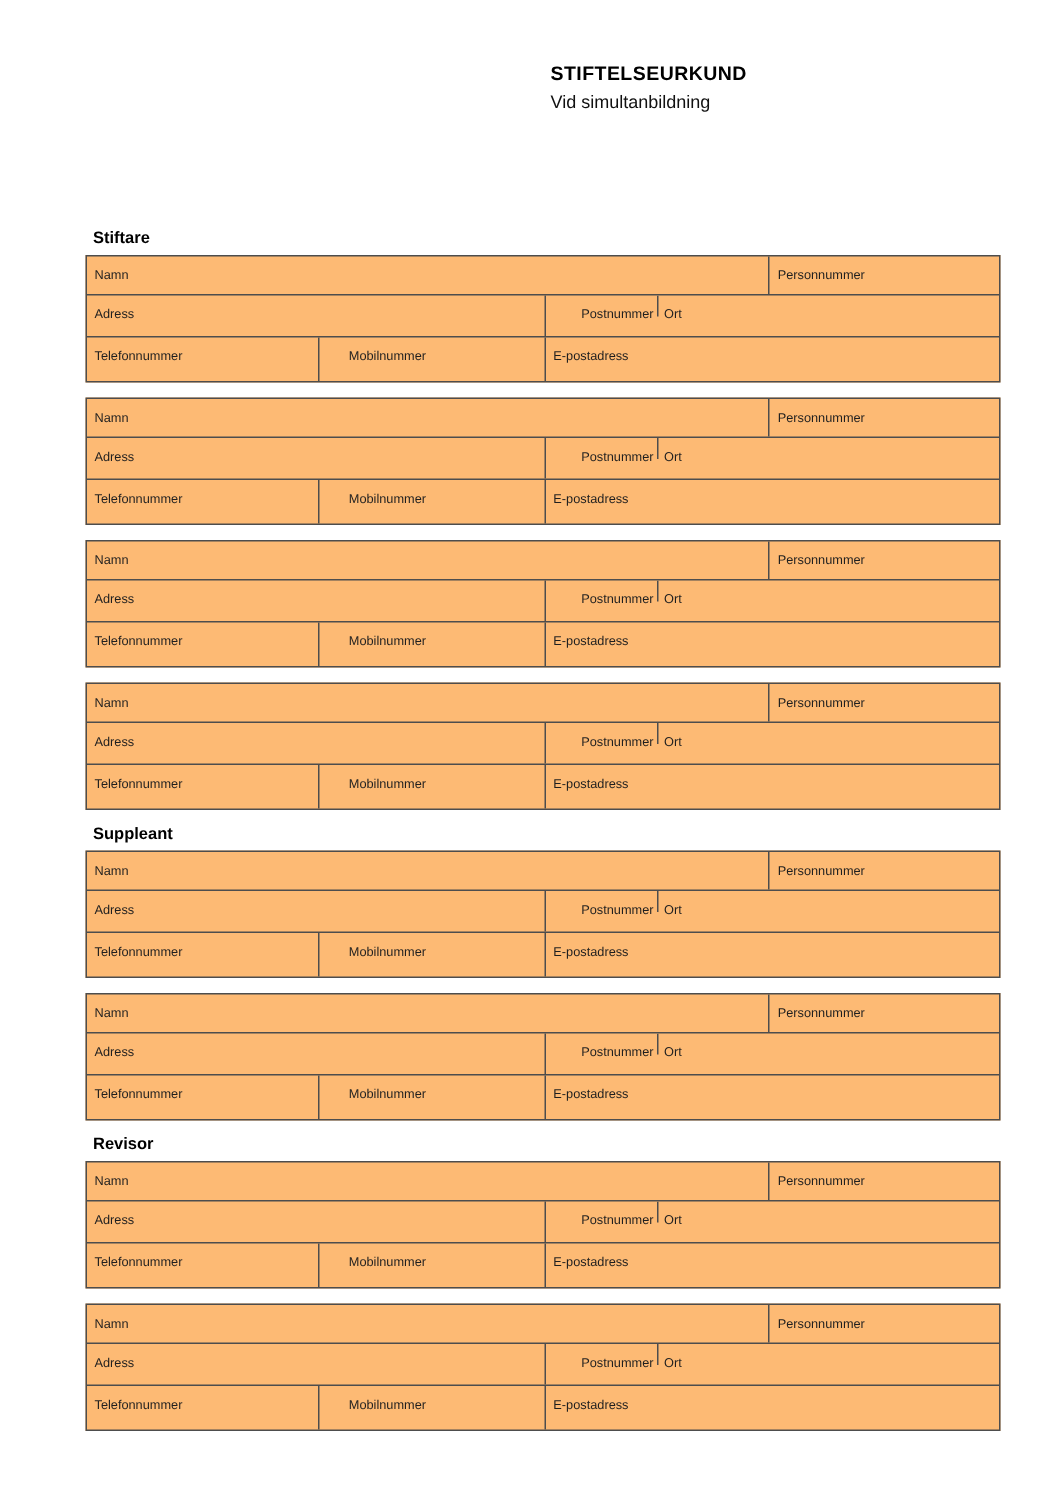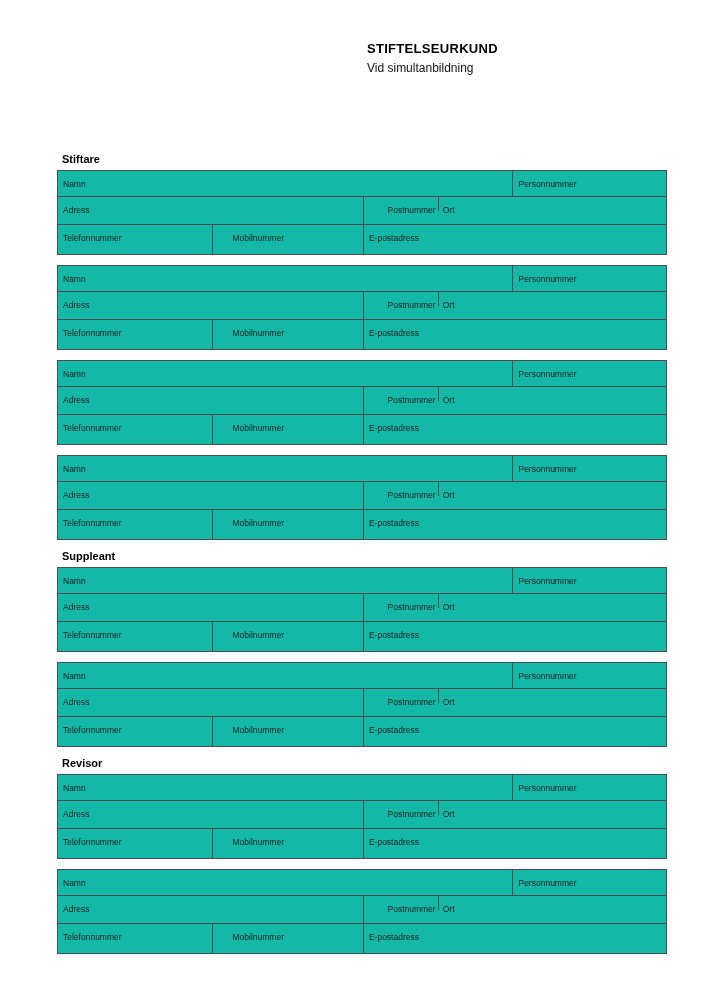--- a/index.html
+++ b/index.html
@@ -42,21 +42,21 @@
   .form-section{margin-top:2px;}
   .section-title{
     font-size:11px;
     font-weight:bold;
     color:#000;
     line-height:13px;
     margin:0 0 4px 5px;
   }
   .block{
     border:1px solid var(--line);
-    background:#14b8a6;
+    background:#fdba74;
     margin-bottom:10px;
   }
   .row{
     display:flex;
     border-bottom:1px solid var(--line);
   }
   .row:last-child{border-bottom:none;}
   .row1{height:26px;}
   .row2{height:28px;}
   .row3{height:29px;}

